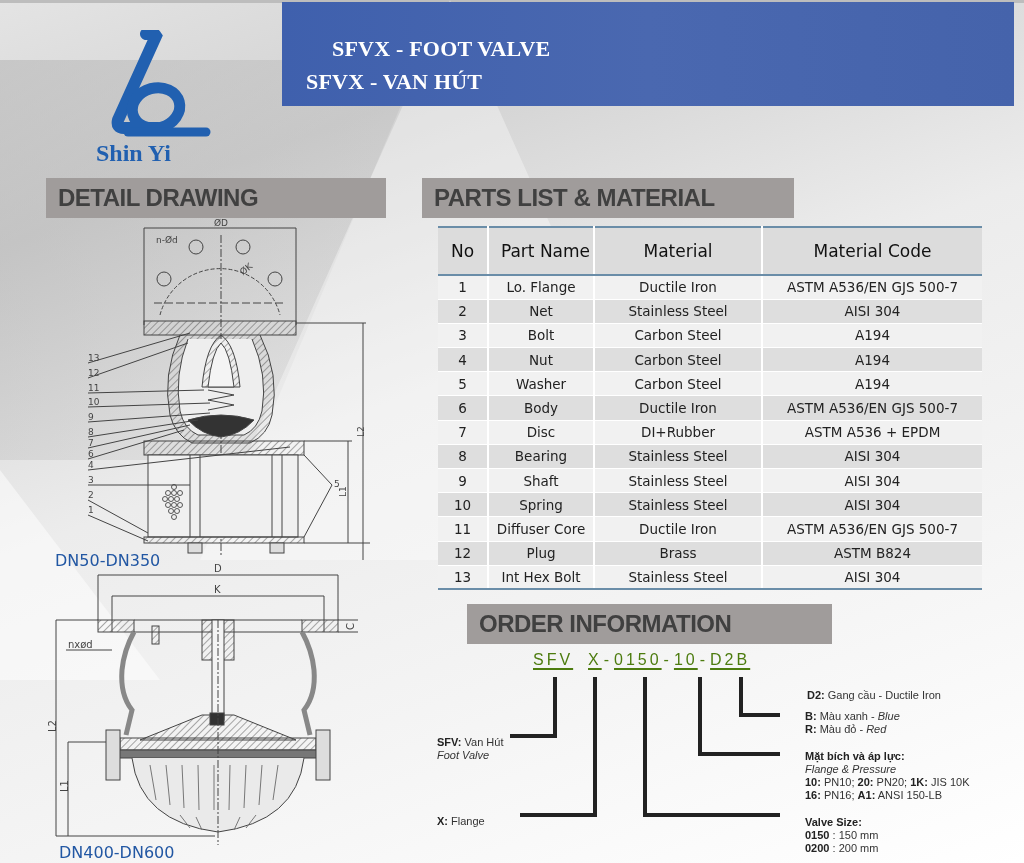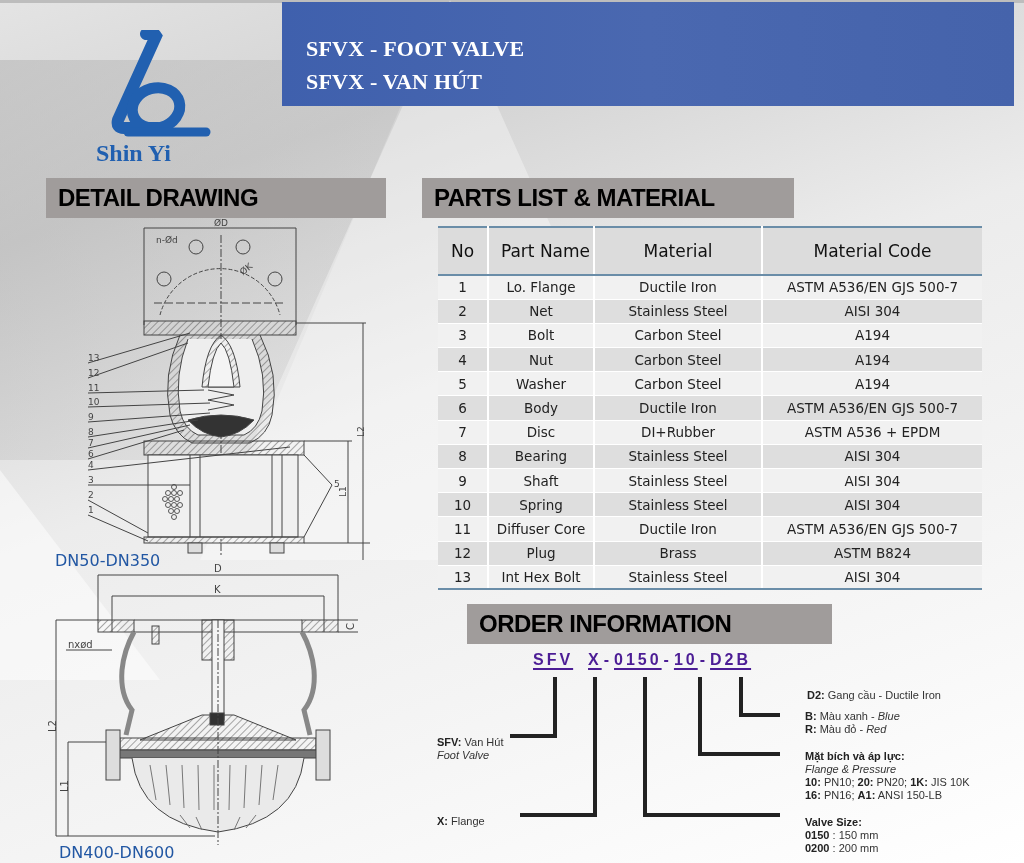--- a/index.html
+++ b/index.html
@@ -14,31 +14,31 @@
     background: rgba(255,255,255,0.35); clip-path: polygon(50% 0, 100% 100%, 0 100%); }
   .bg-tri3 { position:absolute; left:0; top:380px; width:160px; height:300px;
     background: rgba(255,255,255,0.5); clip-path: polygon(0 30%, 100% 100%, 0 100%); }
   .top-line { position:absolute; left:0; top:0; width:1024px; height:3px; background:#bdbdbd; }
 
   
   .title-banner { position:absolute; left:282px; top:2px; width:732px; height:104px;
     background: linear-gradient(90deg, #3f60ad 0%, #4a68b0 50%, #4563ab 100%); }
   .title-line { position:absolute; left:24px; color:#fff; font-family:"Liberation Serif", serif;
     font-weight:bold; font-size:22px; letter-spacing:0.2px; }
-  .title-line.l1 { top:34px; }
+  .title-line.l1 { top:34px;margin-left:26px; }
   .title-line.l2 { top:67px; }
 
   
   .logo { position:absolute; left:88px; top:30px; width:125px; height:135px; }
   .logo-text { position:absolute; left:96px; top:140px; font-family:"Liberation Serif", serif; font-weight:bold;
     font-size:24px; color:#2160b0; }
 
   
   .section-hdr { position:absolute; background:#a09c9b; height:40px; }
-  .section-hdr span { position:absolute; left:12px; top:6px; color:#000000;
+  .section-hdr span { position:absolute; left:12px; top:6px; color:#404040;
     font-family:"Liberation Sans", sans-serif; font-weight:bold; font-size:24px; letter-spacing:-0.5px; }
   .hdr-detail { left:46px; top:178px; width:340px; }
   .hdr-parts { left:422px; top:178px; width:372px; }
   .hdr-order { left:422px; top:604px; width:365px;margin-left:45px; }
 
   
   .parts-table { position:absolute; left:438px; top:226px; width:544px; border-collapse:collapse;
     font-family:"DejaVu Sans", sans-serif; font-size:13.5px; color:#222; }
   .parts-table th { height:48px; font-weight:normal; font-size:17px; color:#111; background:#dcdcdc;
     border-top:2px solid #6a8da8; border-bottom:2px solid #6a8da8; border-right:2px solid #fff; }
@@ -49,21 +49,21 @@
   .parts-table tr:nth-child(even) td { background:#dedede; }
   .parts-table tbody tr:last-child td { border-bottom:2px solid #6a8da8; }
   .c-no { width:50px; } .c-name { width:106px;padding-left:9px; } .c-mat { width:168px; }
 
   
   .drawing { position:absolute; }
   .size-label { position:absolute; font-family:"DejaVu Sans", sans-serif; font-weight:normal; font-size:16px; color:#2257a3; }
 
   
   .order-code { position:absolute; top:651px; left:533px; font-family:"Liberation Sans", sans-serif;
-    font-weight:bold; font-size:16px; color:#4c1d95; letter-spacing:3px; white-space:nowrap; }
+    font-weight:normal; font-size:16px; color:#4d7c0f; letter-spacing:3px; white-space:nowrap; }
   .order-code .seg { text-decoration: underline; text-underline-offset:3px; text-decoration-thickness:2px; }
   .order-code .dash { margin:0 2px; }
   .order-lines { position:absolute; left:400px; top:675px; width:400px; height:160px; }
 
   .note { position:absolute; font-family:"Liberation Sans", sans-serif; font-size:11px; color:#333; line-height:13px;padding-left:24px; }
   .note b { color:#222; }
   .note i { font-style:italic; }
 </style>
 </head>
 <body>

